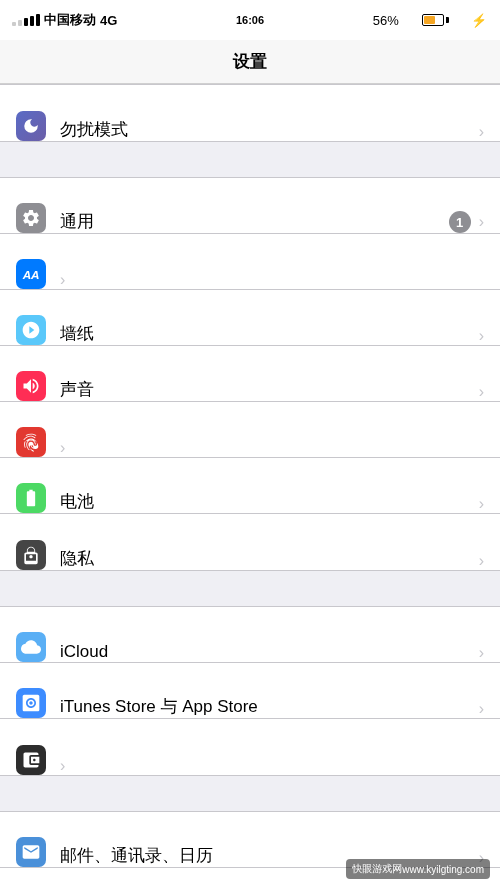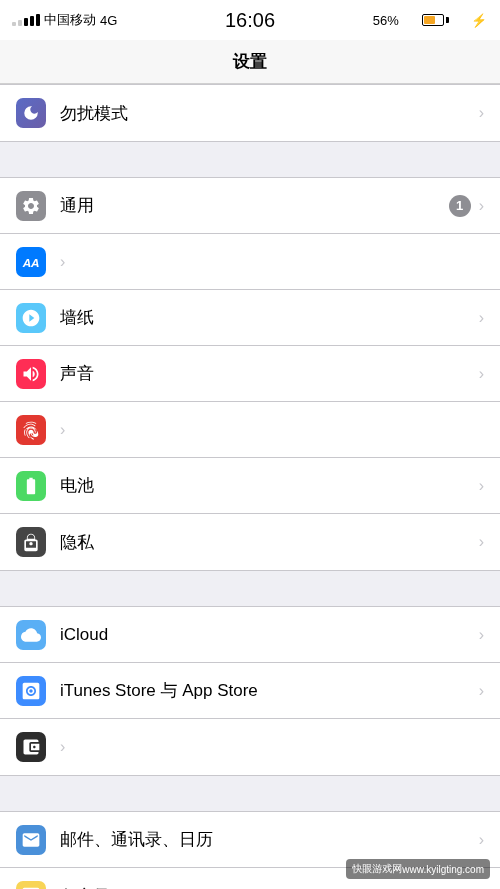--- a/index.html
+++ b/index.html
@@ -26,21 +26,21 @@
       padding: 0 12px;
       height: 40px;
       background: #fff;
     }
 
     .status-left {
       display: flex;
       align-items: center;
       gap: 4px;
       font-size: 13px;
-      font-weight: 400;
+      font-weight: 700;
     }
 
     .signal-dots {
       display: flex;
       gap: 2px;
       align-items: flex-end;
     }
 
     .signal-dots span {
       display: inline-block;
@@ -48,22 +48,22 @@
       border-radius: 1px;
     }
 
     .signal-dots span:nth-child(1) { width: 4px; height: 4px; background: #ccc; }
     .signal-dots span:nth-child(2) { width: 4px; height: 6px; background: #ccc; }
     .signal-dots span:nth-child(3) { width: 4px; height: 8px; background: #000; }
     .signal-dots span:nth-child(4) { width: 4px; height: 10px; background: #000; }
     .signal-dots span:nth-child(5) { width: 4px; height: 12px; background: #000; }
 
     .status-center {
-      font-size: 20px;
-      font-weight: 400;
+      font-size: 11px;
+      font-weight: 700;
       position: absolute;
       left: 50%;
       transform: translateX(-50%);
     }
 
     .status-right {
       display: flex;
       gap: 23px;
       font-size: 13px;
     }
@@ -131,21 +131,21 @@
     }
 
     .section-list {
       background: #fff;
       border-top: 1px solid #c8c7cc;
       border-bottom: 1px solid #c8c7cc;
     }
 
     .settings-item {
       display: flex;
-      align-items: center;
+      align-items: flex-end;
       padding: 0 16px;
       height: 56px;
       background: #fff;
       border-bottom: 1px solid #c8c7cc;
       cursor: pointer;
       position: relative;
     }
 
     .settings-item:last-child {
       border-bottom: none;

